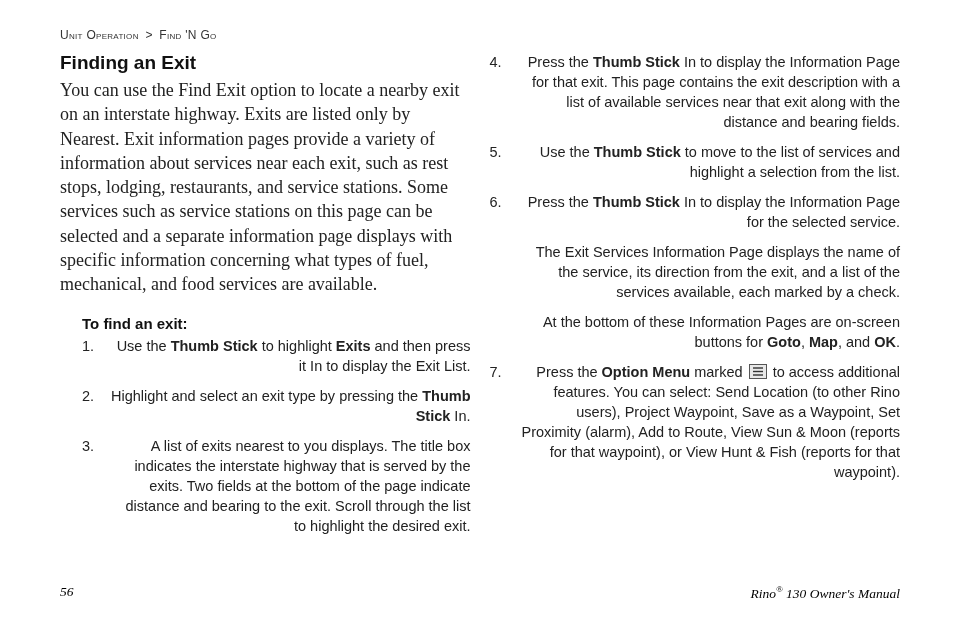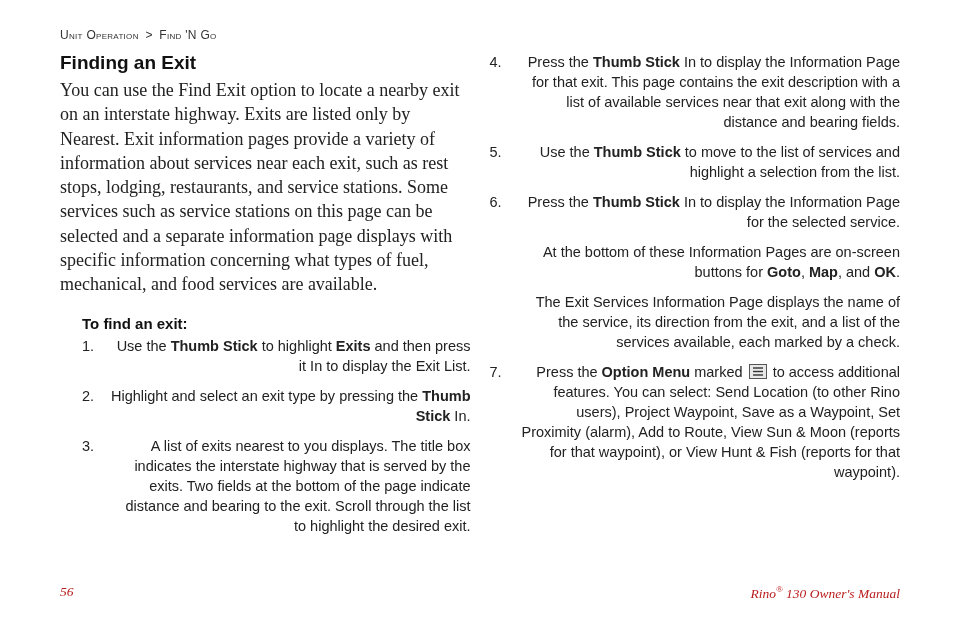--- a/index.html
+++ b/index.html
@@ -92,21 +92,21 @@
       position: absolute;
       left: 0;
       right: 0;
       bottom: 20px;
       display: flex;
       justify-content: space-between;
       padding: 0 54px 0 60px;
       font-style: italic;
       font-family: Georgia, "Times New Roman", serif;
       font-size: 13.5px;
-      color: #b91c1c;
+      color: #000000;
     }
     .sup { font-size: 9px; vertical-align: super; font-style: italic; }
   </style>
 </head>
 <body>
 
 <div class="breadcrumb">
   <span>Unit Operation</span>
   <span class="sep">&gt;</span>
   <span>Find 'N Go</span>
@@ -135,24 +135,24 @@
   <div class="col">
     <ol class="steps steps-right" style="counter-reset: step 3;">
       <li>
         <span>Press the </span><span class="b">Thumb Stick</span><span> In to display the Information Page for that exit. This page contains the exit description with a list of available services near that exit along with the distance and bearing fields.</span>
       </li>
       <li>
         <span>Use the </span><span class="b">Thumb Stick</span><span> to move to the list of services and highlight a selection from the list.</span>
       </li>
       <li>
         <span>Press the </span><span class="b">Thumb Stick</span><span> In to display the Information Page for the selected service.</span>
+        <p class="step-extra" style="margin-left:0;">The Exit Services Information Page displays the name of the service, its direction from the exit, and a list of the services available, each marked by a check.</p>
         <p class="step-extra" style="margin-left:0;">
           <span>At the bottom of these Information Pages are on-screen buttons for </span><span class="b">Goto</span><span>, </span><span class="b">Map</span><span>, and </span><span class="b">OK</span><span>.</span>
         </p>
-        <p class="step-extra" style="margin-left:0;">The Exit Services Information Page displays the name of the service, its direction from the exit, and a list of the services available, each marked by a check.</p>
       </li>
       <li>
         <span>Press the </span><span class="b">Option Menu</span><span> marked </span><span class="menu-icon">
           <svg width="18" height="15" viewBox="0 0 18 15">
             <rect x="0.5" y="0.5" width="17" height="14" fill="#e8e8e8" stroke="#555" stroke-width="1"></rect>
             <line x1="4" y1="4" x2="14" y2="4" stroke="#333" stroke-width="1.4"></line>
             <line x1="4" y1="7.5" x2="14" y2="7.5" stroke="#333" stroke-width="1.4"></line>
             <line x1="4" y1="11" x2="14" y2="11" stroke="#333" stroke-width="1.4"></line>
           </svg>
         </span><span> to access additional features. You can select: Send Location (to other Rino users), Project Waypoint, Save as a Waypoint, Set Proximity (alarm), Add to Route, View Sun &amp; Moon (reports for that waypoint), or View Hunt &amp; Fish (reports for that waypoint).</span>

